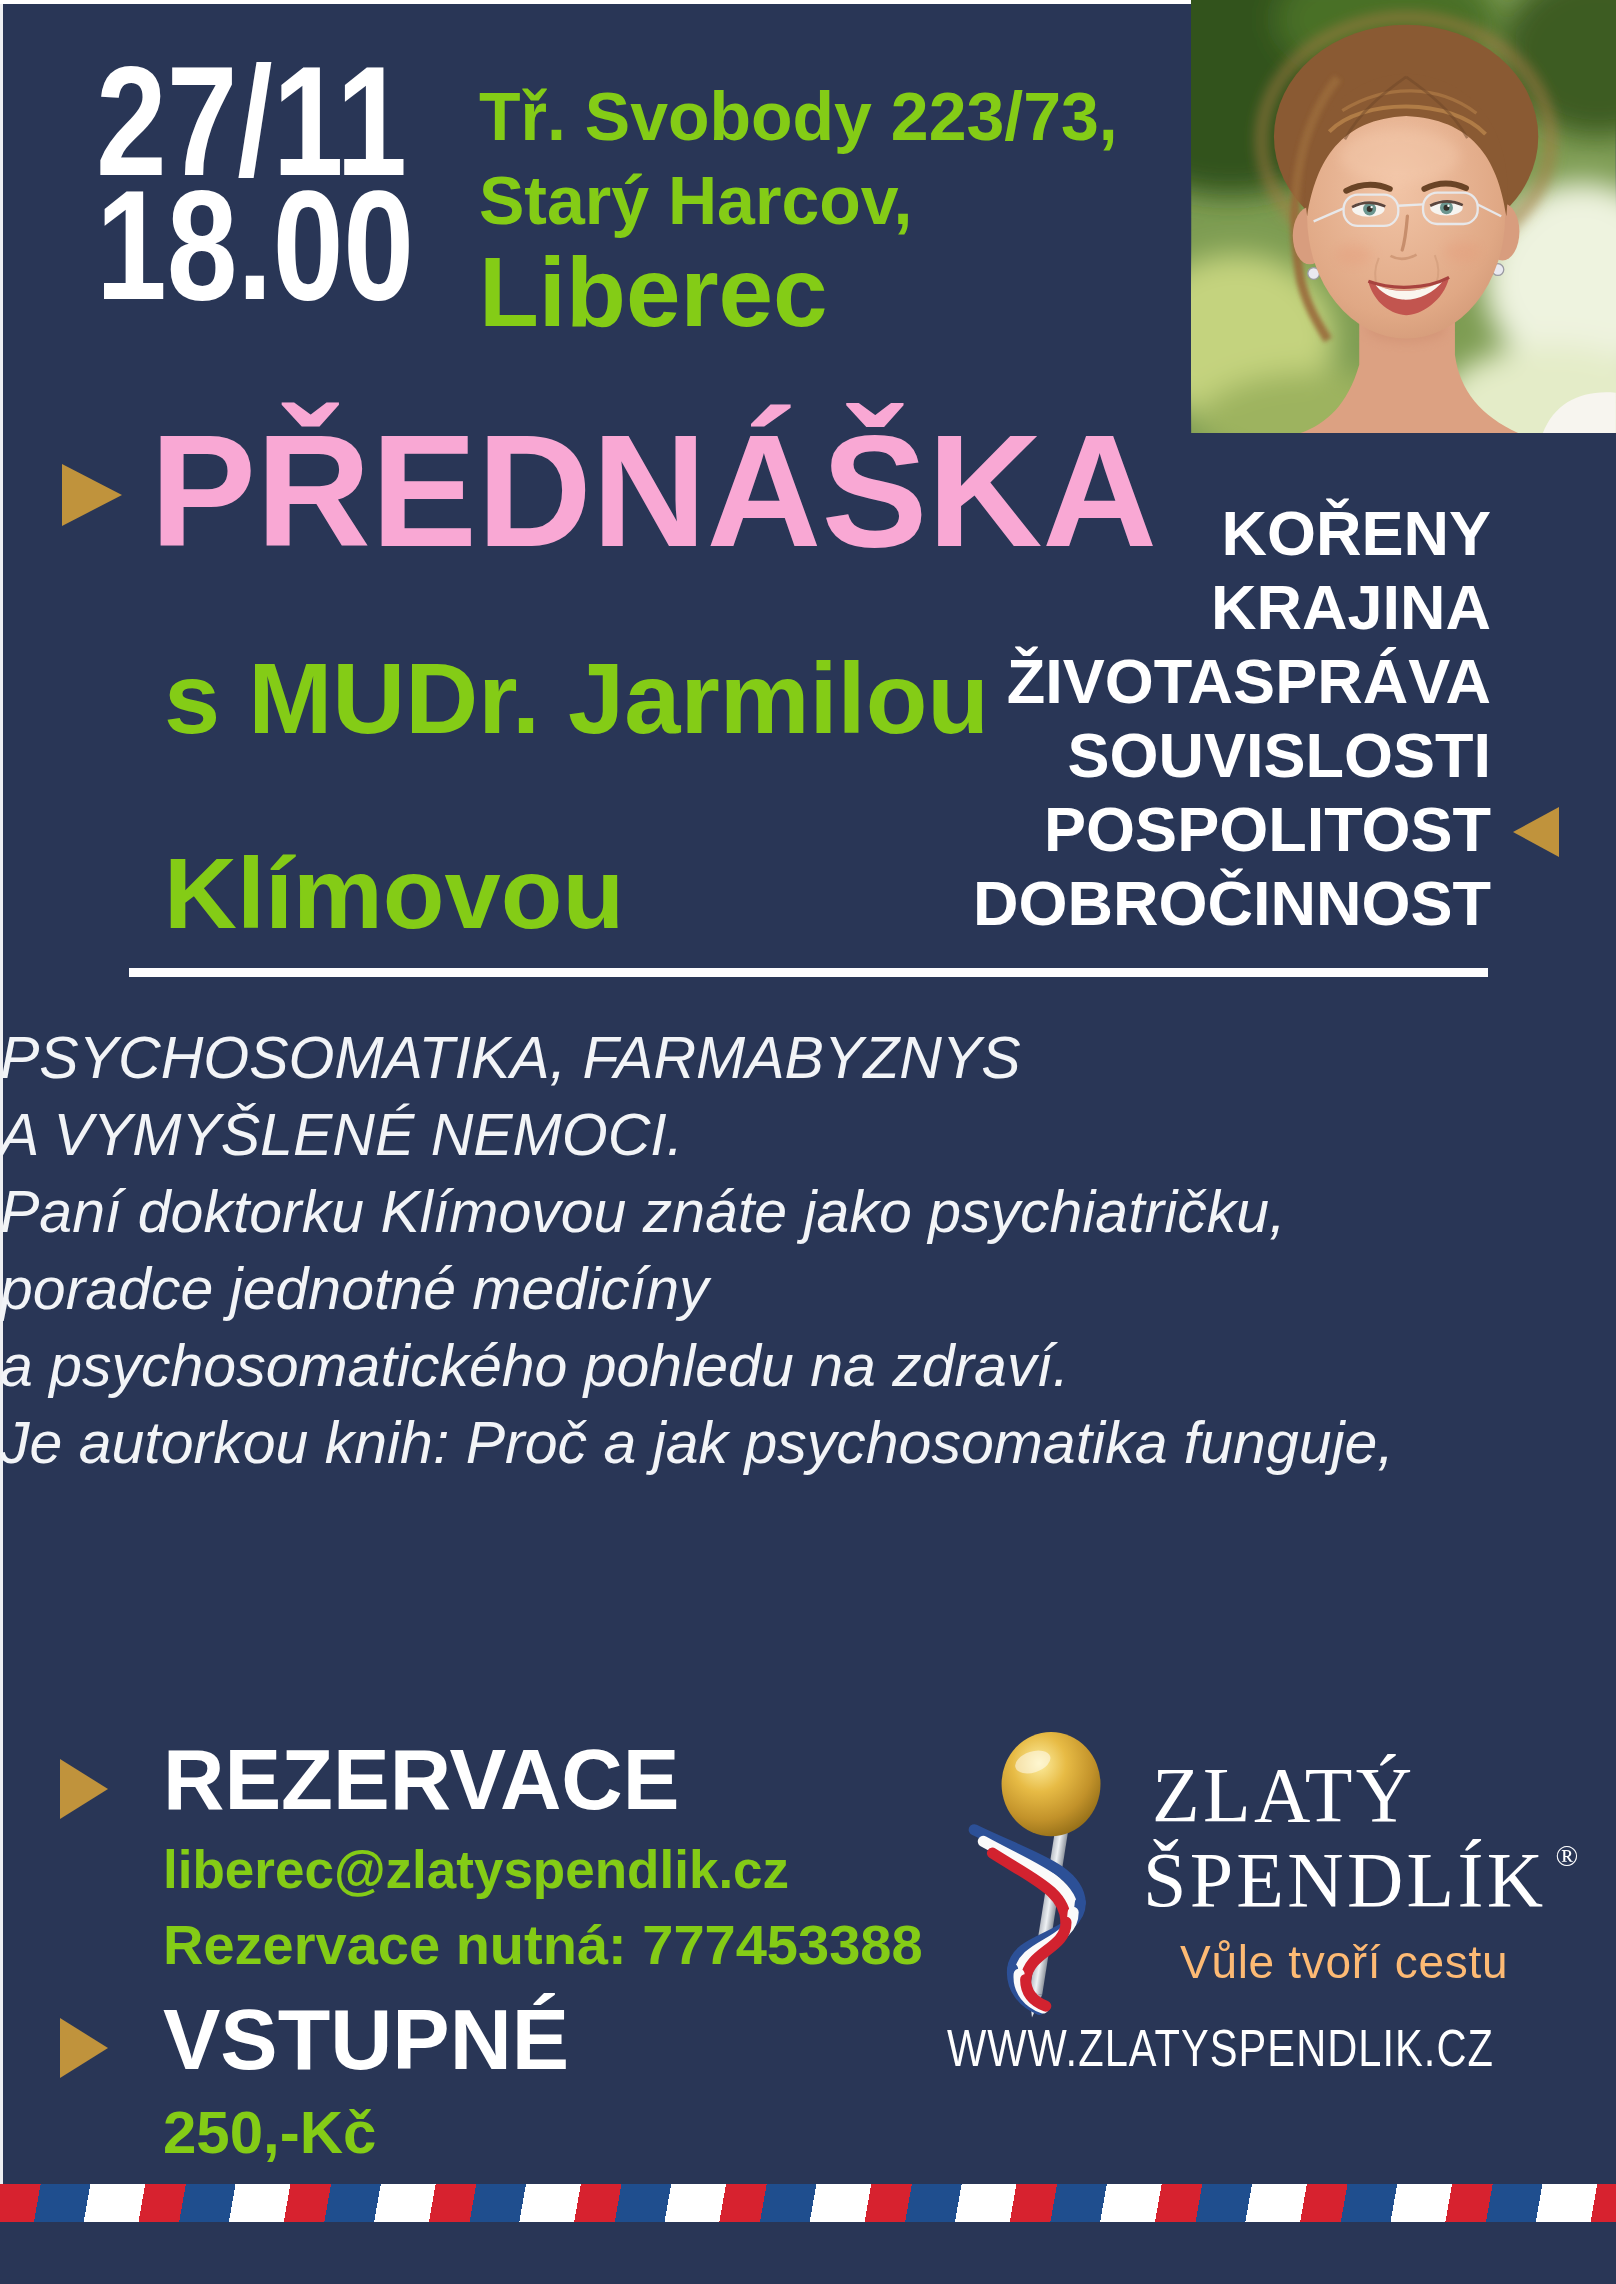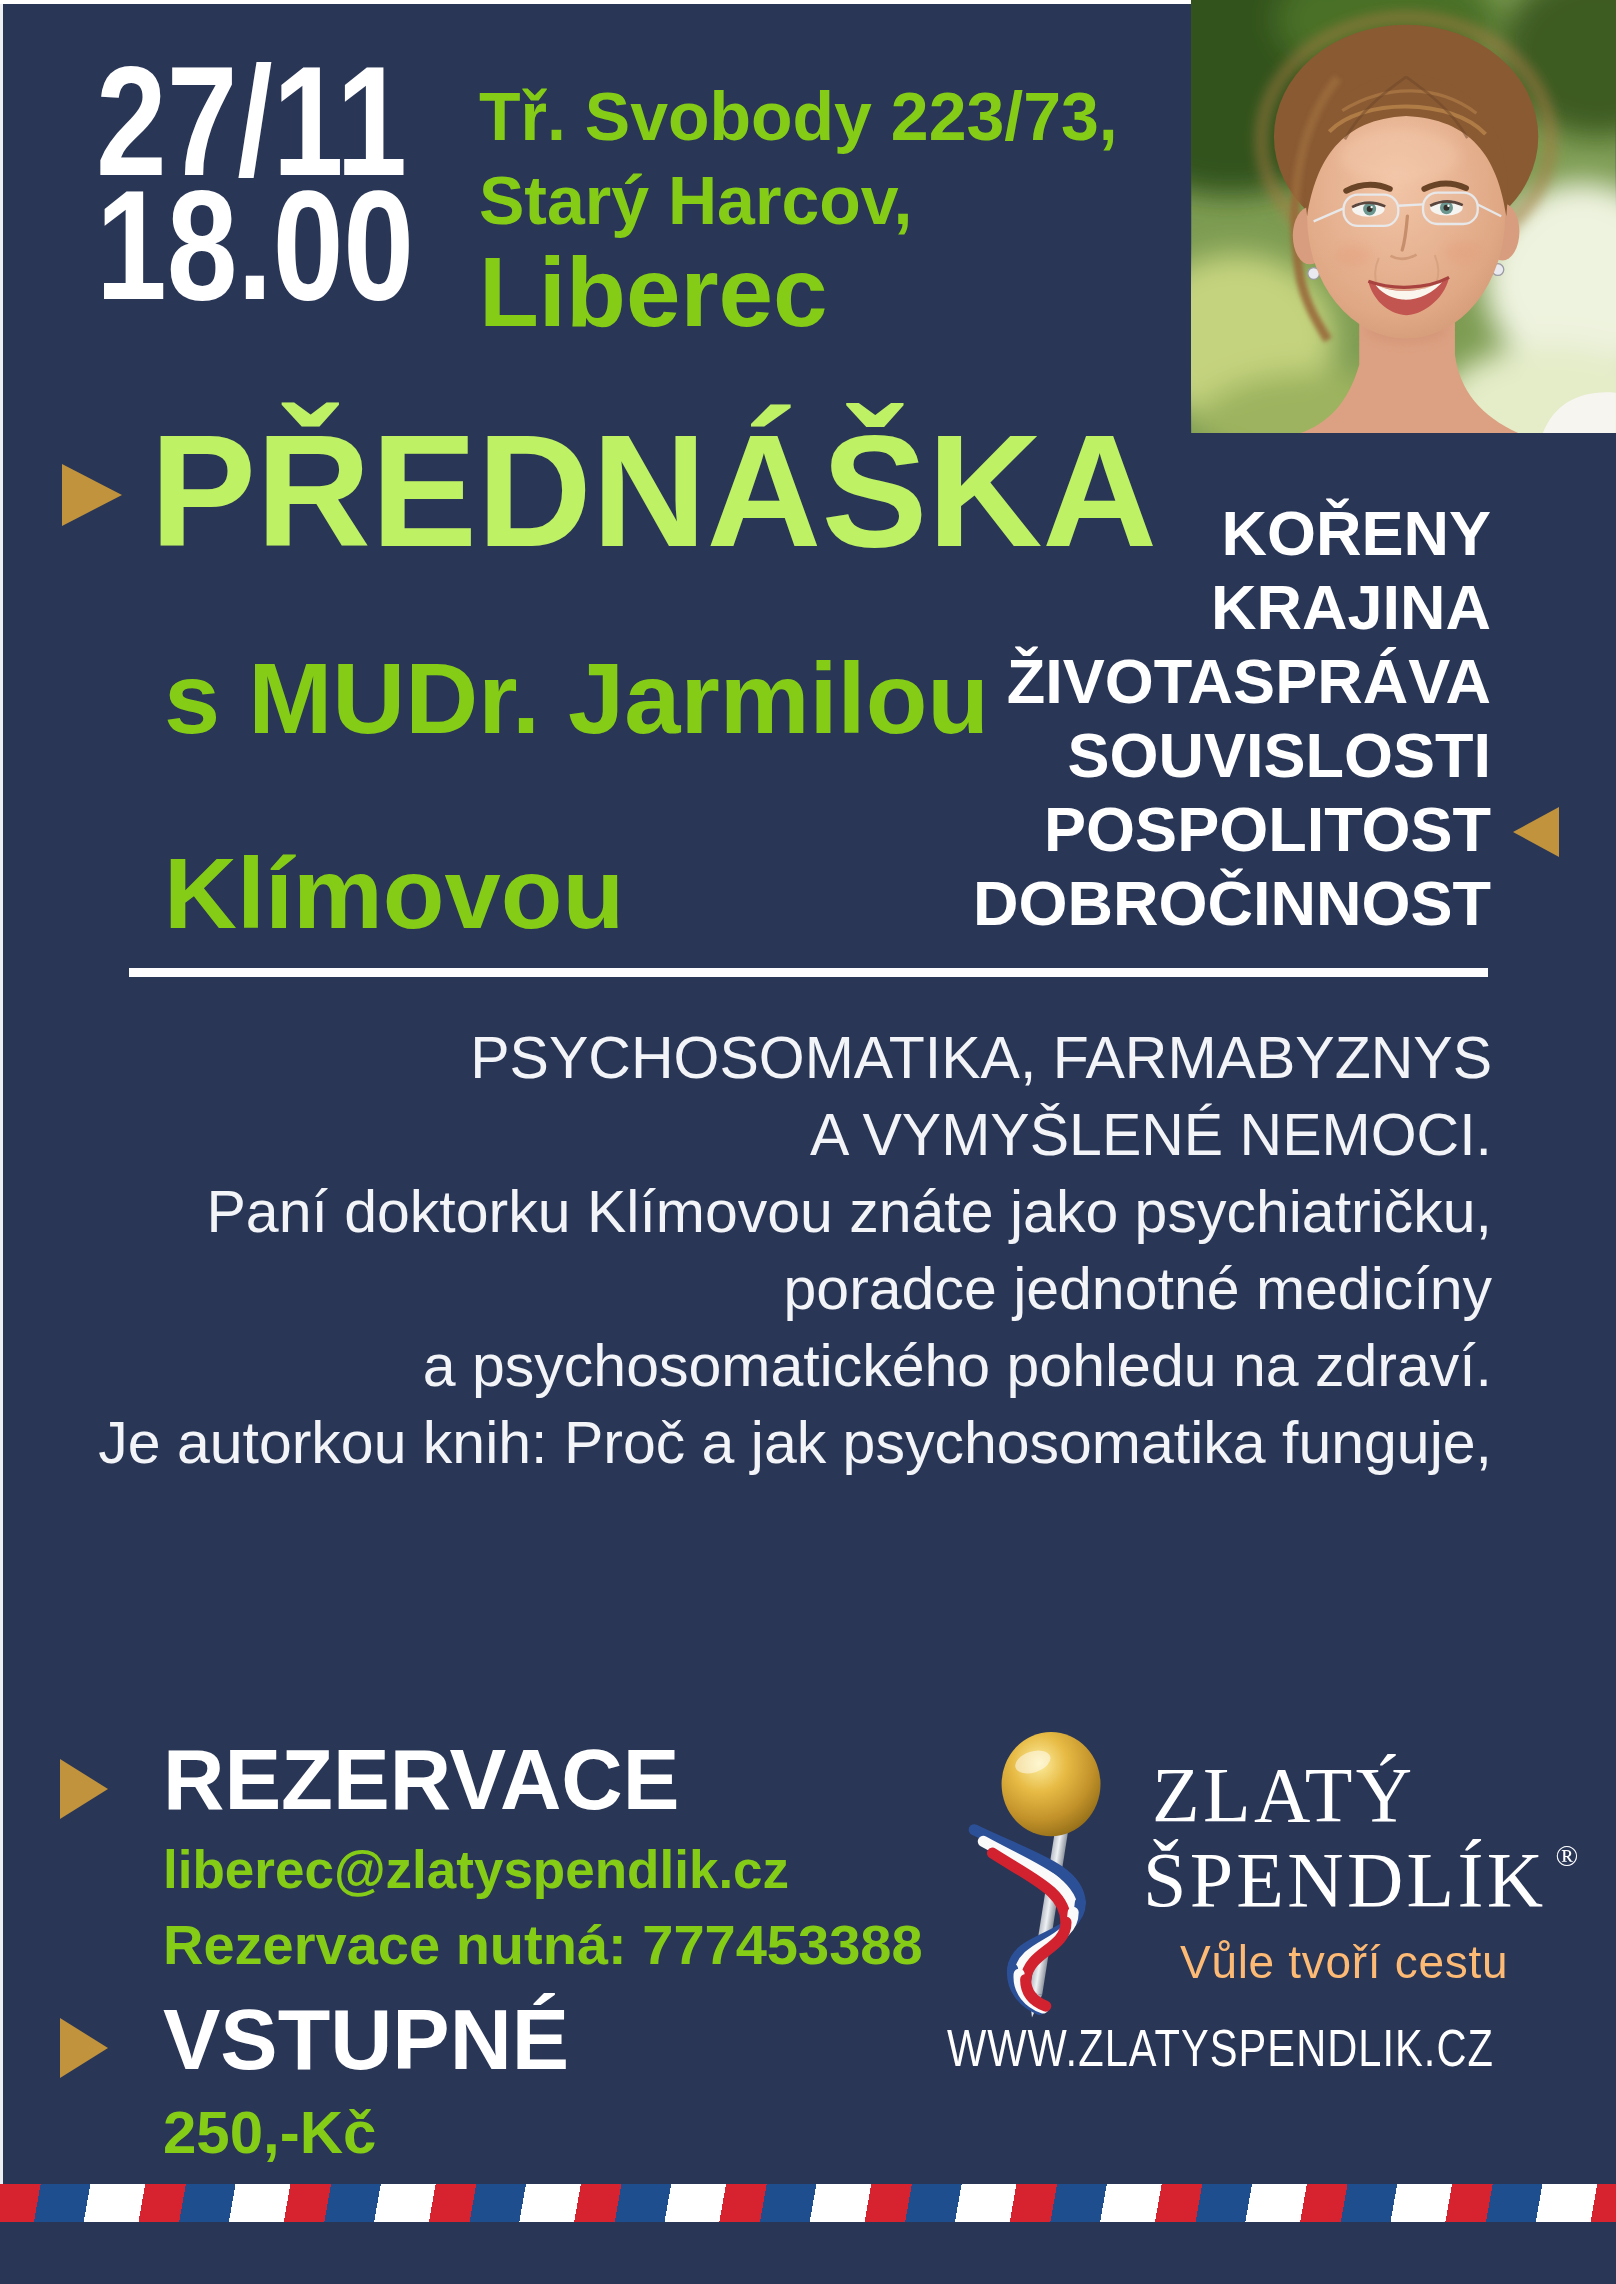--- a/index.html
+++ b/index.html
@@ -19,36 +19,36 @@
   .addr2{position:absolute;left:479px;top:161px;font-size:68px;white-space:nowrap;}
   .city {position:absolute;left:479px;top:236px;font-size:98px;white-space:nowrap;}
 
   .photo{position:absolute;right:0;top:0;width:425px;height:433px;overflow:hidden;}
   .photo svg{display:block;}
 
   .tri-right{width:0;height:0;border-top:31px solid transparent;border-bottom:31px solid transparent;
              border-left:60px solid #c0933c;}
   .title-arrow{position:absolute;left:62px;top:464px;}
   .title{position:absolute;left:150px;top:407px;margin:0;font-size:159px;line-height:169px;
-         color:#bef264;font-weight:bold;white-space:nowrap;}
+         color:#f9a8d4;font-weight:bold;white-space:nowrap;}
 
   .speaker1{position:absolute;left:164px;top:641px;font-size:101px;white-space:nowrap;}
   .speaker2{position:absolute;left:164px;top:804px;font-size:101px;white-space:nowrap;margin-top:32px;}
 
   .keywords{position:absolute;right:125px;top:496px;text-align:right;color:#ffffff;
             font-weight:bold;font-size:63px;line-height:74px;white-space:nowrap;}
   .keywords .hl{color:#ffffff;}
   .tri-left{position:absolute;right:57px;top:807px;width:0;height:0;
             border-top:25.4px solid transparent;border-bottom:25.4px solid transparent;
             border-right:46px solid #c0933c;}
 
   .divider{position:absolute;left:129px;top:968px;width:1359px;height:9px;background:#fdfdfd;}
 
-  .desc{position:absolute;left:0;top:1020px;width:1492px;text-align:right;
-        color:#f2f4f7;font-size:59px;line-height:77px;}
+  .desc{position:absolute;left:0;top:1020px;width:1492px;text-align:left;
+        font-style:italic;color:#f2f4f7;font-size:59px;line-height:77px;}
 
   .rez-arrow{position:absolute;left:60px;top:1759px;border-top-width:30px;border-bottom-width:30px;border-left-width:48px;}
   .rez-h{position:absolute;left:163px;top:1731px;font-size:85px;white-space:nowrap;}
   .rez-email{position:absolute;left:163px;top:1839px;font-size:53px;white-space:nowrap;}
   .rez-note{position:absolute;left:163px;top:1912px;font-size:56px;white-space:nowrap;}
   .vst-arrow{position:absolute;left:60px;top:2018px;border-top-width:30px;border-bottom-width:30px;border-left-width:48px;}
   .vst-h{position:absolute;left:163px;top:1990px;font-size:86px;white-space:nowrap;}
   .vst-price{position:absolute;left:163px;top:2098px;font-size:60px;white-space:nowrap;}
 
   .pin{position:absolute;left:952px;top:1719px;width:215px;height:306px;}

